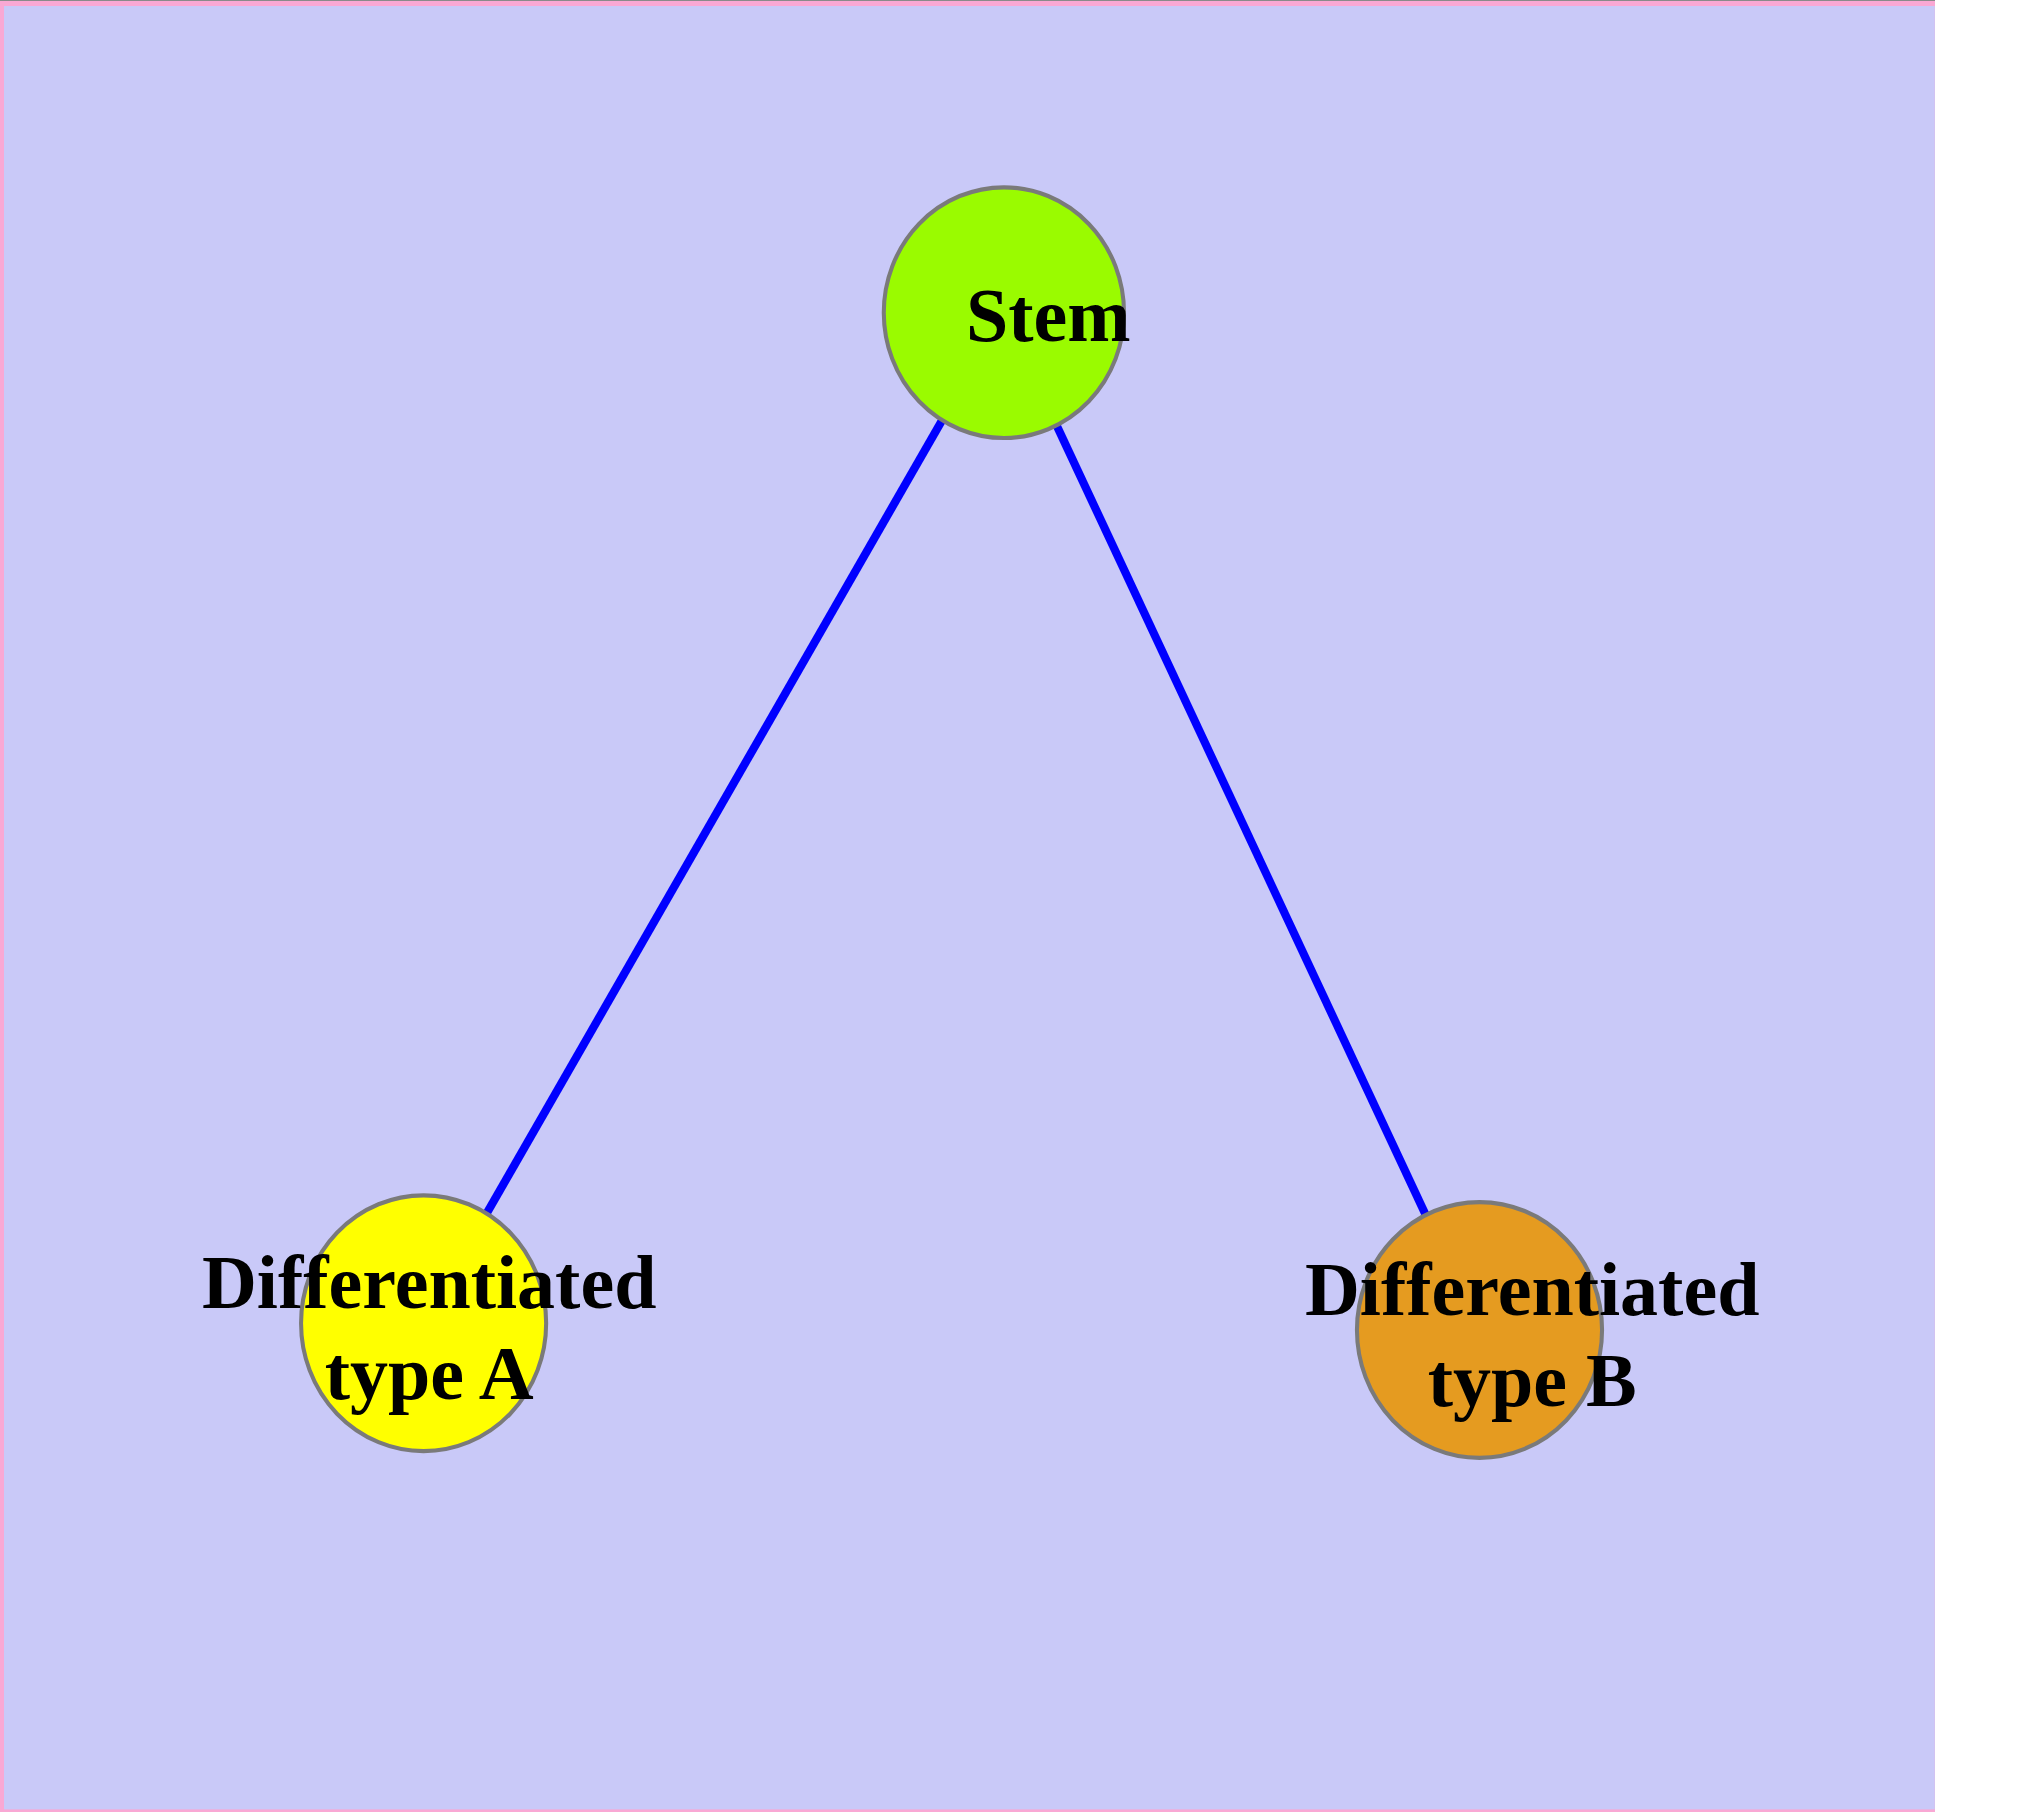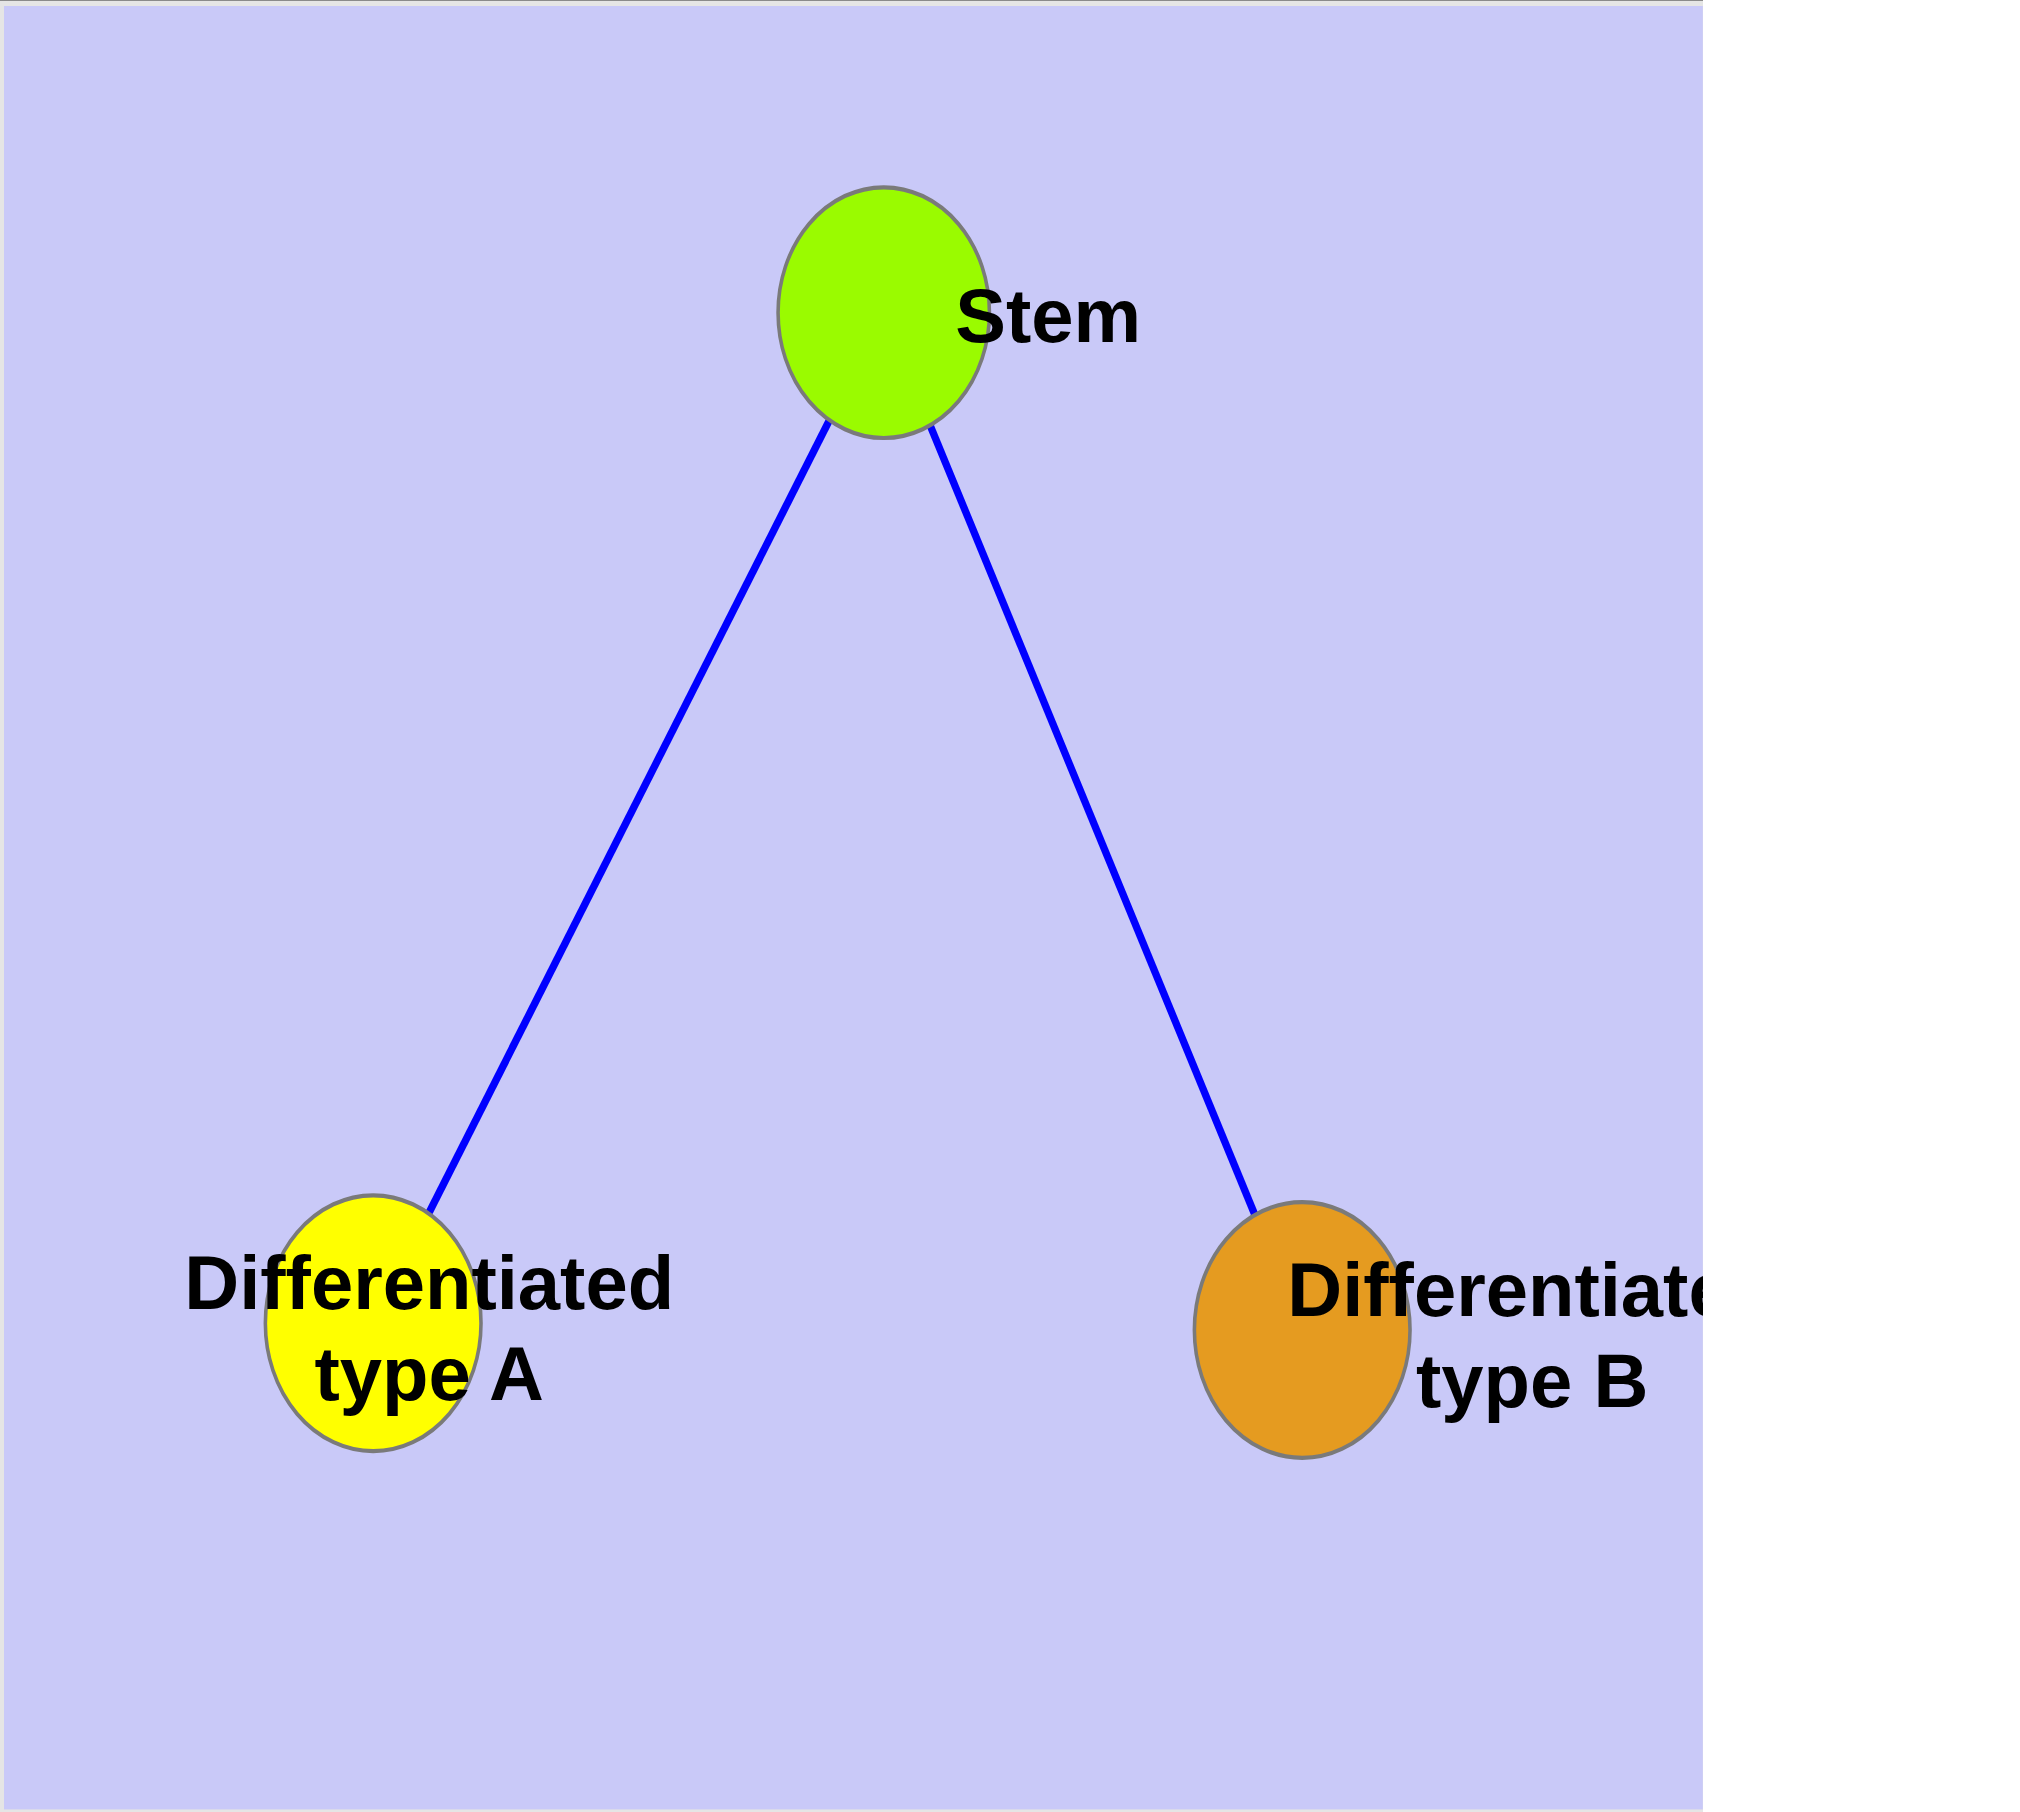--- a/index.html
+++ b/index.html
@@ -3,26 +3,27 @@
 <meta charset="utf-8">
 <style>
   html, body {
     margin: 0;
     padding: 0;
     background: #ffffff;
     font-family: "Liberation Sans", sans-serif;
   }
   .stage {
     position: relative;
-    width: 1703px;
+    width: 1935px;
     height: 1812px;
-    background: #e5e5e5;
+    background: #f9a8d4;
     border-top: 1.7px solid #8a8a8a;
     box-sizing: border-box;
     overflow: hidden;
+    font-family: Liberation Serif, serif;
   }
   .panel {
     position: absolute;
     left: 4.2px;
     top: 5.1px;
     right: 0;
     bottom: 2.5px;
   }
   .panel svg {
     position: absolute;

